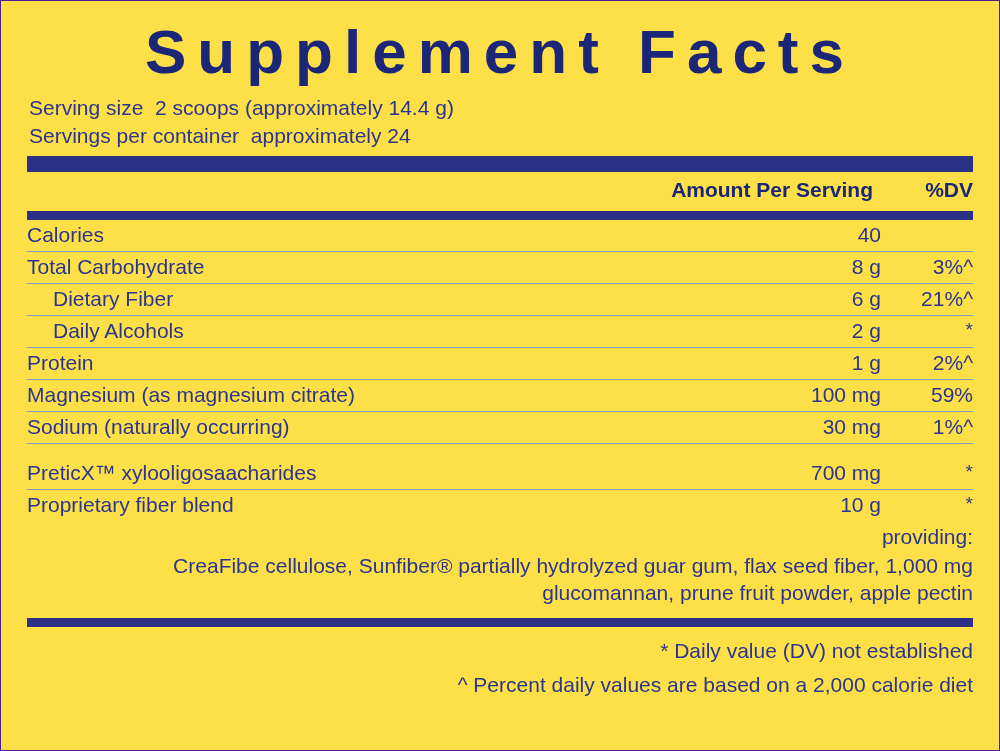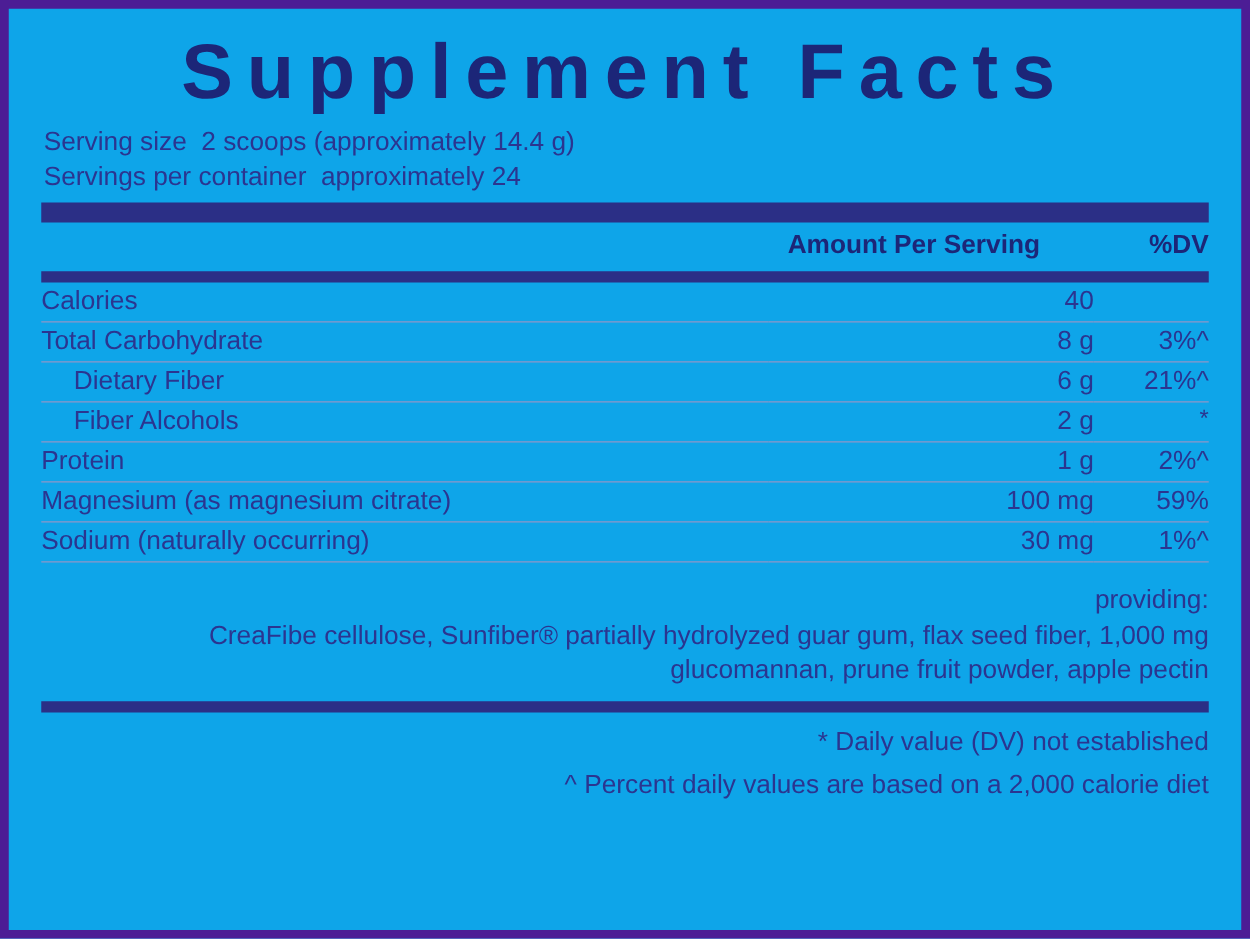--- a/index.html
+++ b/index.html
@@ -11,23 +11,23 @@
     width: 1000px;
     height: 751px;
     font-family: "Liberation Sans", sans-serif;
     color: #1e2a78;
     overflow: hidden;
   }
   .panel {
     box-sizing: border-box;
     width: 1000px;
     height: 751px;
-    border: 7px solid #4c1d95;
+    border: 1px solid #4c1d95;
     padding: 10px 26px 0 26px;
-    background: #0ea5e9;
+    background: #fde047;
   }
   .title {
     font-size: 62px;
     font-weight: bold;
     letter-spacing: 11px;
     color: #1c2678;
     text-align: center;
     line-height: 1.05;
     margin: 8px 0 10px 0;
     white-space: nowrap;
@@ -49,21 +49,20 @@
     background: #2b2f86;
     margin: 4px 0 0 0;
   }
   .hdr-row {
     display: flex;
     align-items: center;
     font-size: 21px;
     font-weight: bold;
     color: #1c2678;
     padding: 6px 0 5px 0;
-    gap: 35px;
   }
   .hdr-spacer { flex: 1 1 auto; }
   .hdr-amount {
     width: 260px;
     text-align: right;
     padding-right: 8px;
   }
   .hdr-dv {
     width: 92px;
     text-align: right;
@@ -150,21 +149,21 @@
         <td class="name">Total Carbohydrate</td>
         <td class="amount">8 g</td>
         <td class="dv">3%^</td>
       </tr>
       <tr>
         <td class="name indent">Dietary Fiber</td>
         <td class="amount">6 g</td>
         <td class="dv">21%^</td>
       </tr>
       <tr>
-        <td class="name indent">Fiber Alcohols</td>
+        <td class="name indent">Daily Alcohols</td>
         <td class="amount">2 g</td>
         <td class="dv star">*</td>
       </tr>
       <tr>
         <td class="name">Protein</td>
         <td class="amount">1 g</td>
         <td class="dv">2%^</td>
       </tr>
       <tr>
         <td class="name">Magnesium (as magnesium citrate)</td>
@@ -174,20 +173,34 @@
       <tr>
         <td class="name">Sodium (naturally occurring)</td>
         <td class="amount">30 mg</td>
         <td class="dv">1%^</td>
       </tr>
     </tbody>
   </table>
 
   <div style="height:14px"></div>
 
+  <table class="facts">
+    <tbody>
+      <tr>
+        <td class="name">PreticX™ xylooligosaacharides</td>
+        <td class="amount">700 mg</td>
+        <td class="dv star">*</td>
+      </tr>
+      <tr class="no-rule">
+        <td class="name">Proprietary fiber blend</td>
+        <td class="amount">10 g</td>
+        <td class="dv star">*</td>
+      </tr>
+    </tbody>
+  </table>
 
   <div class="blend-detail">providing:</div>
   <div class="blend-detail">CreaFibe cellulose, Sunfiber® partially hydrolyzed guar gum, flax seed fiber, 1,000 mg glucomannan, prune fruit powder, apple pectin</div>
 
   <div class="bar-thin" style="margin-top:12px"></div>
 
   <div class="footnotes">
     <div>* Daily value (DV) not established</div>
     <div class="fn-indent">^ Percent daily values are based on a 2,000 calorie diet</div>
   </div>

